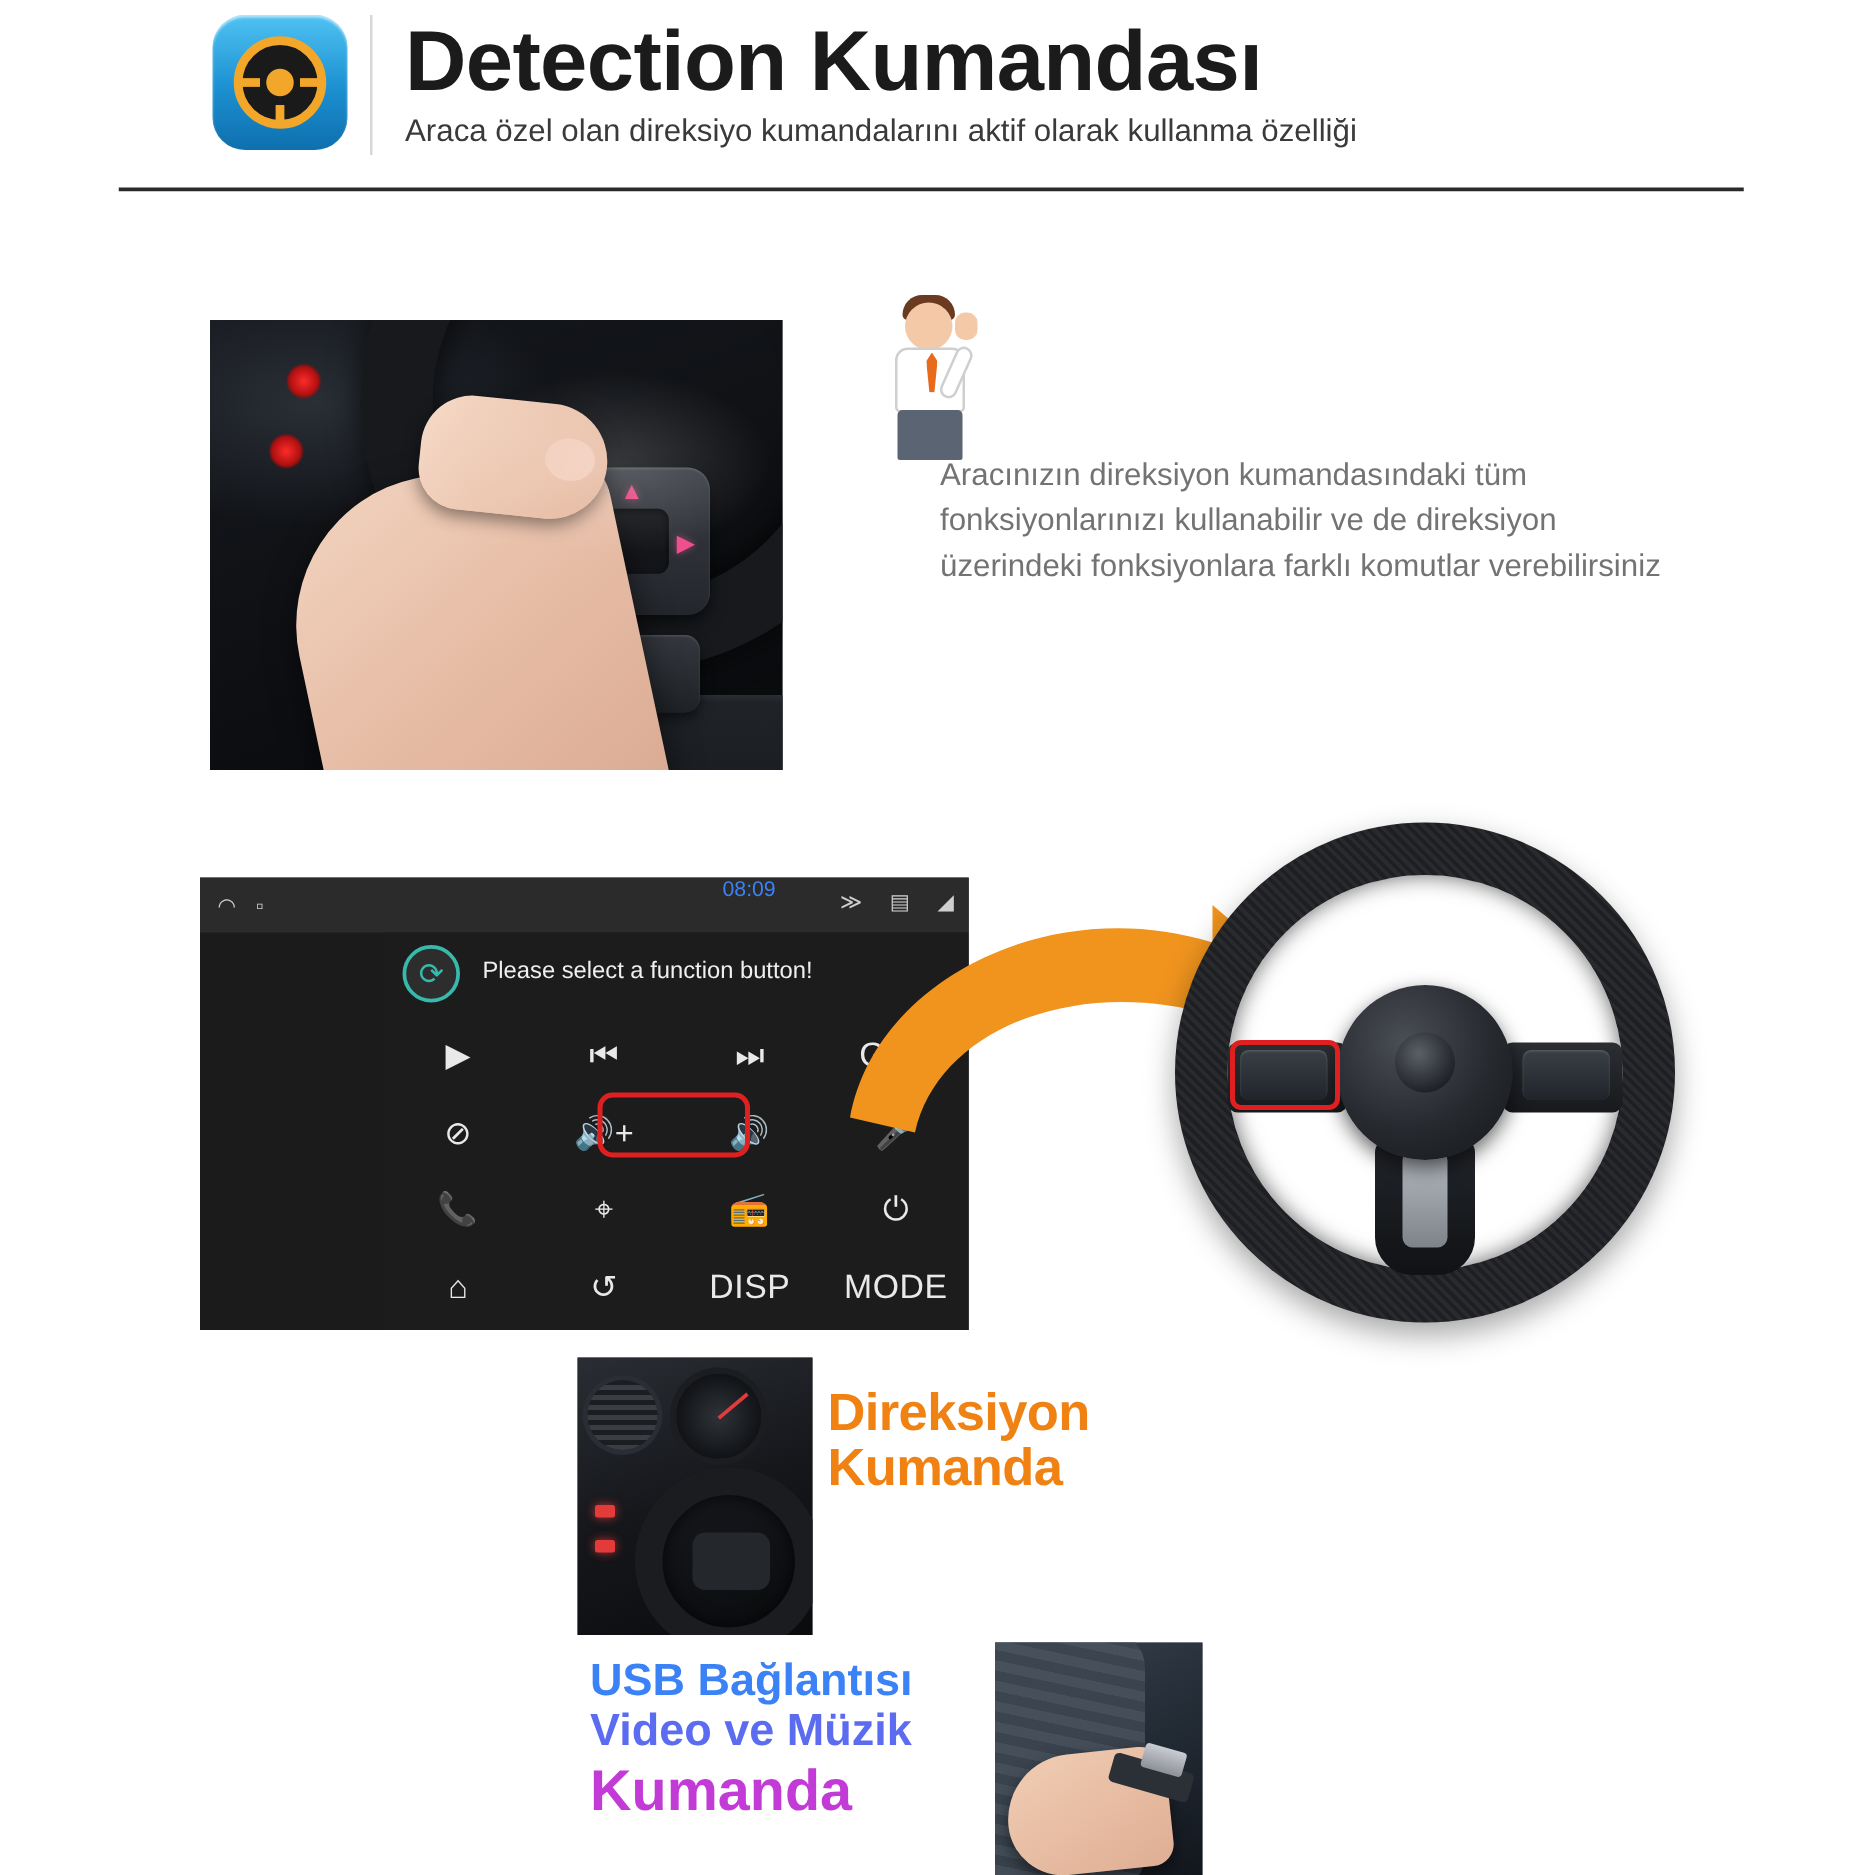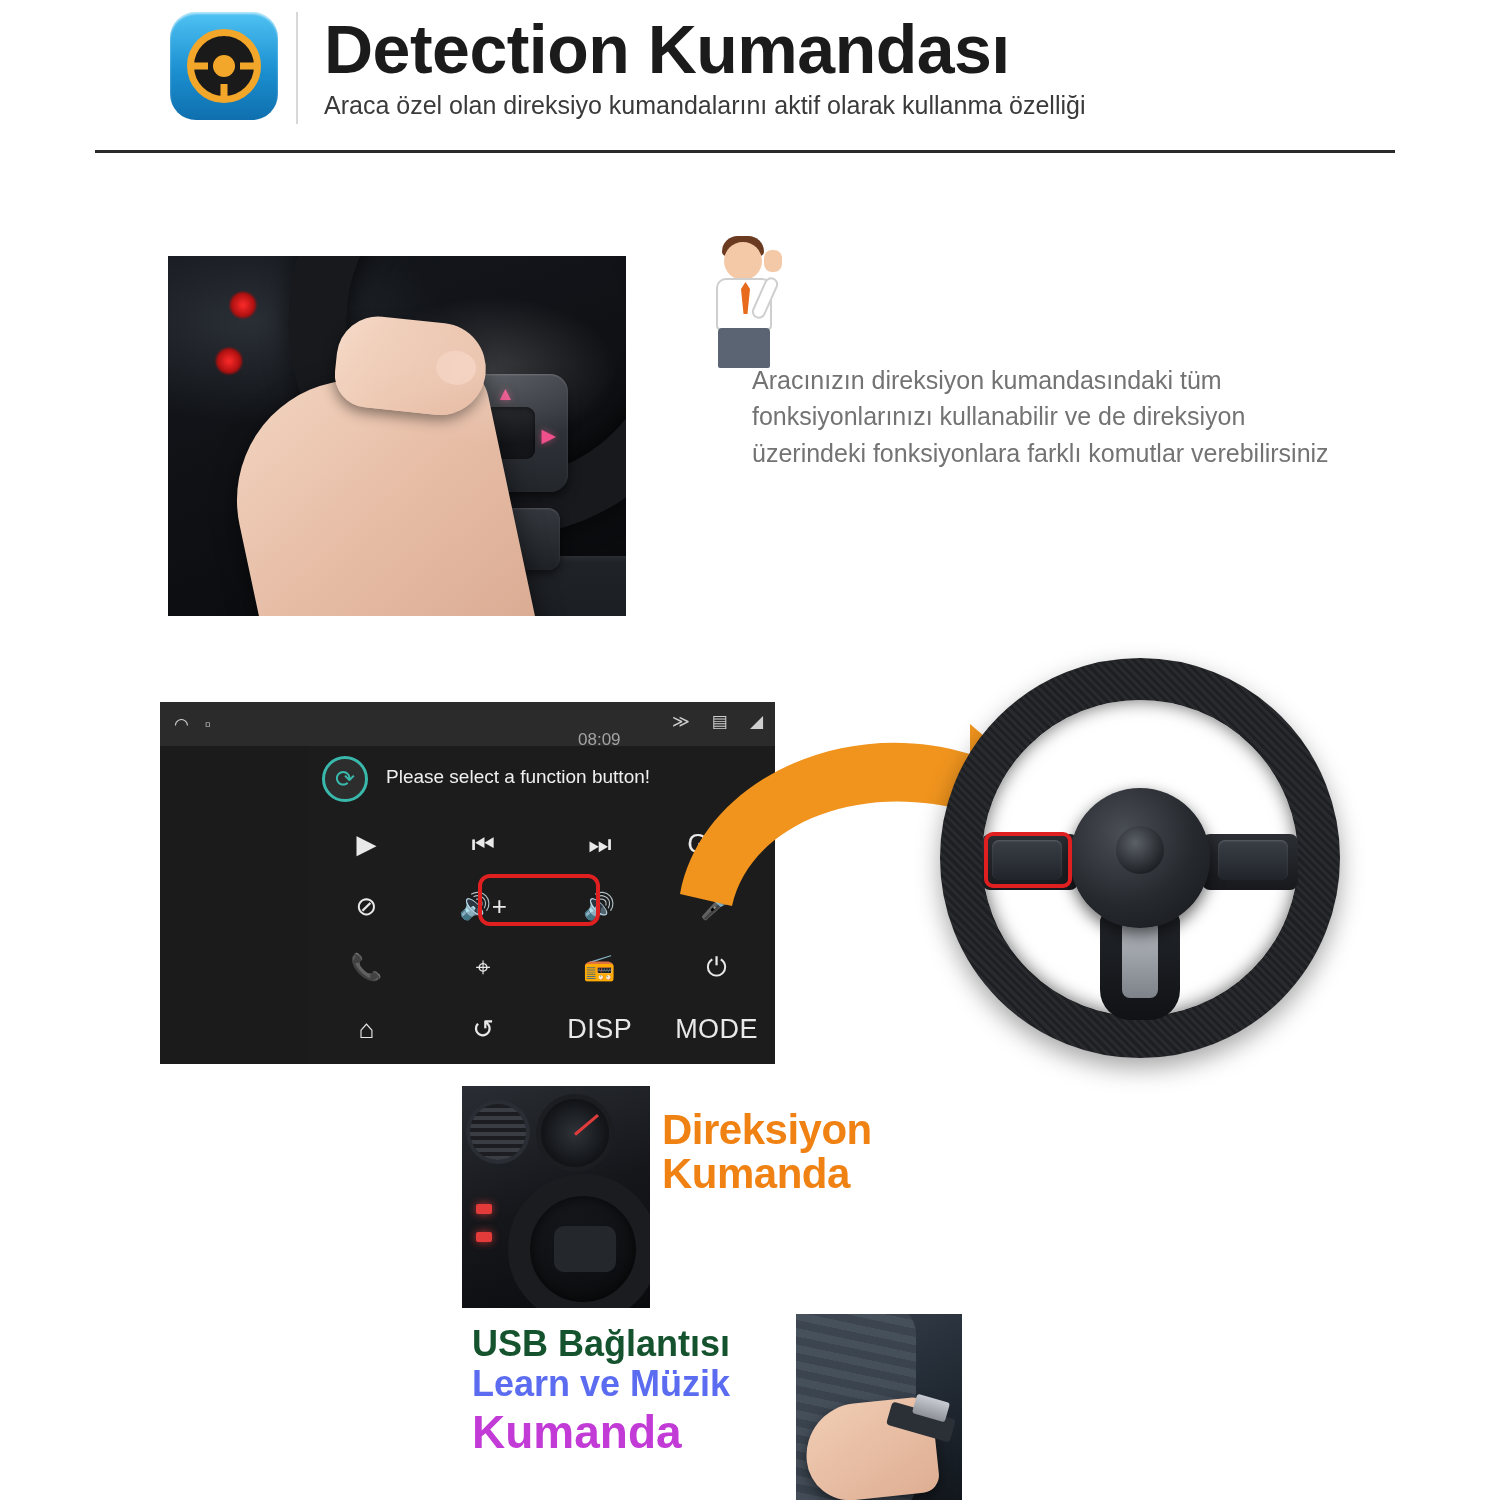--- a/index.html
+++ b/index.html
@@ -285,21 +285,21 @@
   .hu-statusbar {
     position: absolute; left: 0; top: 0;
     width: 100%; height: 44px;
     background: #2b2b2b;
     display: flex;
     align-items: center;
     color: #d7d7d7;
     font-size: 16px;
   }
   .hu-sb-left { display: flex; align-items: center; gap: 16px; padding-left: 14px; }
-  .hu-sb-time { position: absolute; left: 418px; top: 28px; font-size: 17px; color: #a3a3a3; }
+  .hu-sb-time { position: absolute; left: 418px; top: 0; font-size: 17px; color: #3b82f6; }
   .hu-sb-right { position: absolute; right: 12px; top: 11px; display: flex; gap: 22px; align-items: center; }
   .hu-ico { color: #cfcfcf; font-size: 17px; line-height: 1; }
 
   .hu-sidebar {
     position: absolute;
     left: 0; top: 44px;
     width: 148px; bottom: 0;
     background: #202020;
   }
   .hu-side-item {
@@ -564,21 +564,21 @@
 
   .bp-usb {
     position: absolute;
     left: 10px;
     top: 238px;
     width: 320px;
   }
   .bp-u1 {
     font-size: 36px;
     font-weight: bold;
-    color: #14532d;
+    color: #3b82f6;
     line-height: 1.12;
   }
   .bp-u2 {
     font-size: 36px;
     font-weight: bold;
     color: #5b6cf0;
     line-height: 1.12;
   }
   .bp-u3 {
     font-size: 46px;
@@ -766,21 +766,21 @@
     <div class="bpd-wheel-hub"></div>
   </div>
 
   <div class="bp-title">
     <div class="bp-l1">Direksiyon</div>
     <div class="bp-l2">Kumanda</div>
   </div>
 
   <div class="bp-usb">
     <div class="bp-u1">USB Bağlantısı</div>
-    <div class="bp-u2">Learn ve Müzik</div>
+    <div class="bp-u2">Video ve Müzik</div>
     <div class="bp-u3">Kumanda</div>
   </div>
 
   <div class="bp-photo-usb">
     <div class="bpu-bg"></div>
     <div class="bpu-seat"></div>
     <div class="bpu-hand"></div>
     <div class="bpu-cable"></div>
     <div class="bpu-plug"></div>
   </div>

